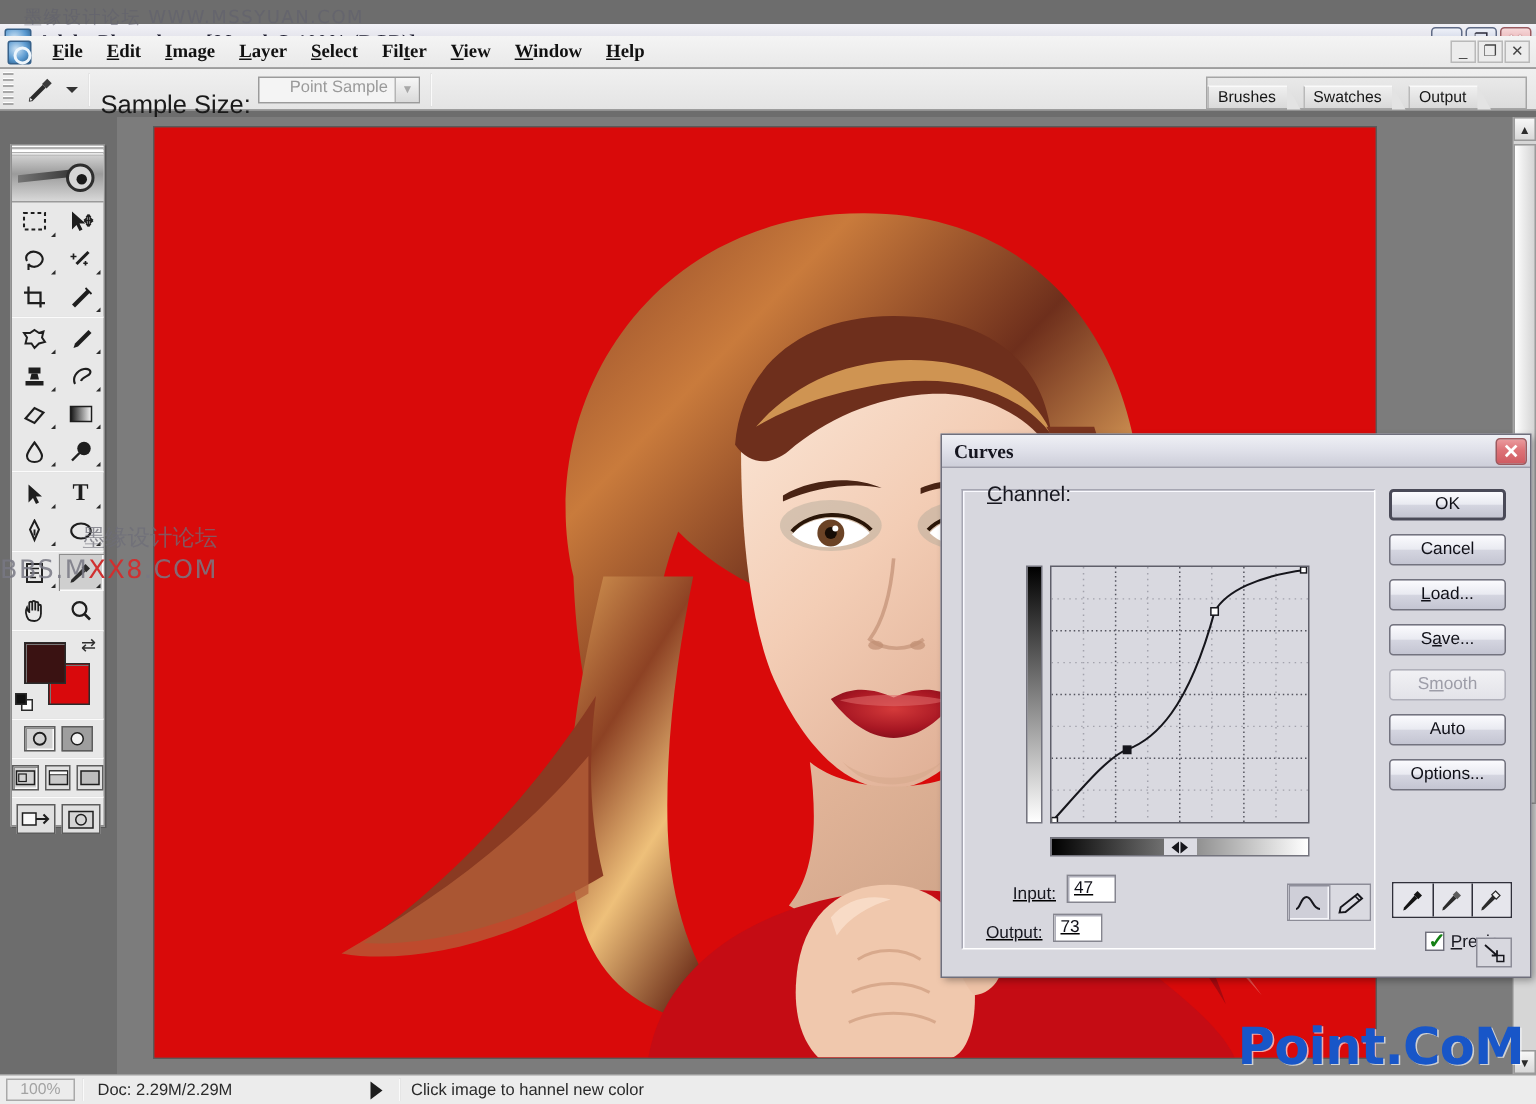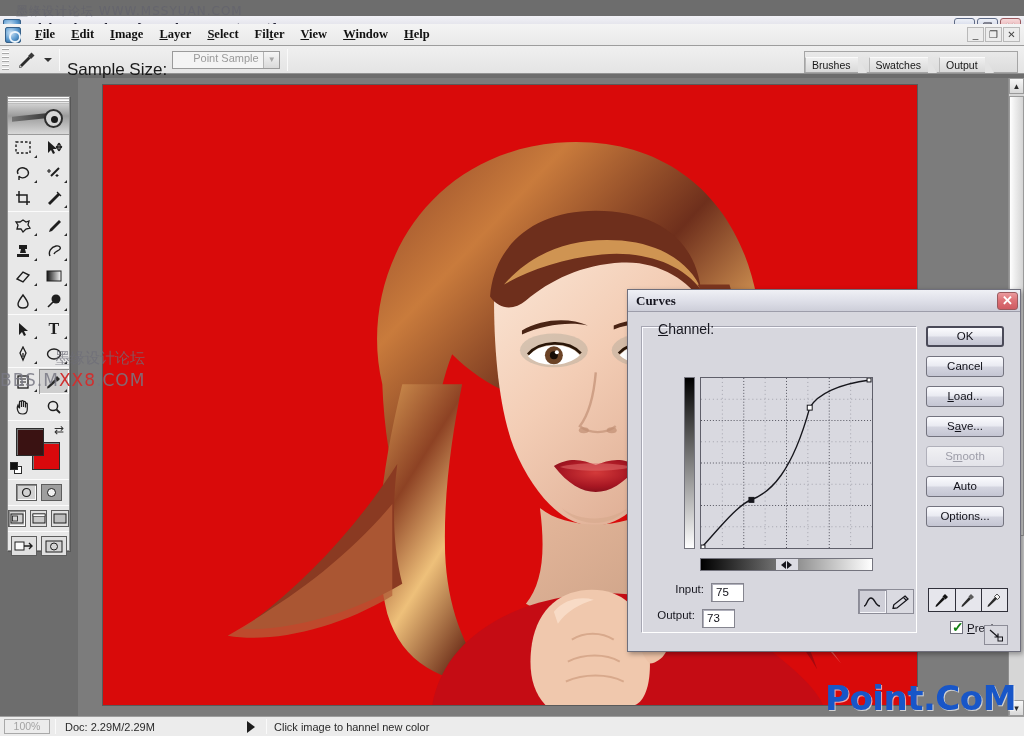--- a/index.html
+++ b/index.html
@@ -311,21 +311,21 @@
     border: 1px solid #74747e;
   }
   .grad-h .handle {
     position: absolute; left: 50%; top: 0; transform: translateX(-50%);
     width: 22px; height: 11px; background: #dcdce3;
     display: flex; align-items: center; justify-content: center; gap: 1px;
   }
   .tri-l { width: 0; height: 0; border-top: 4px solid transparent; border-bottom: 4px solid transparent; border-right: 5px solid #16161c; }
   .tri-r { width: 0; height: 0; border-top: 4px solid transparent; border-bottom: 4px solid transparent; border-left: 5px solid #16161c; }
 
-  .io-row { position: absolute; display: flex; align-items: flex-start; }
+  .io-row { position: absolute; display: flex; align-items: flex-end; text-decoration: underline; }
   .io-row.in  { left: 26px; top: 271px; }
   .io-row.out { left: 17px; top: 297px; }
   .io-label { width: 50px; font-size: 11.5px; color: #17171f; text-align: right; margin-right: 7px; }
   .io-field {
     width: 33px; height: 19px; background: #ffffff;
     border: 1px solid #85858f; box-shadow: inset 1px 1px 0 #b0b0bb;
     font-size: 11.5px; color: #101018; padding-left: 4px; line-height: 17px;
   }
   .curve-tools {
     position: absolute; left: 230px; top: 277px; display: flex;
@@ -858,21 +858,21 @@
 
       <div class="grad-h">
         <div class="handle">
           <span class="tri-l"></span>
           <span class="tri-r"></span>
         </div>
       </div>
 
       <div class="io-row in">
         <span class="io-label">Input:</span>
-        <span class="io-field">75</span>
+        <span class="io-field">47</span>
       </div>
       <div class="io-row out">
         <span class="io-label">Output:</span>
         <span class="io-field">73</span>
       </div>
 
       <div class="curve-tools">
         <div class="ct-btn on">
           <svg width="19" height="14">
               <path d="M1 11 C4 11 4 3 8 3 C12 3 12 11 17 11" fill="none" stroke="#16161c" stroke-width="1.4"></path>

